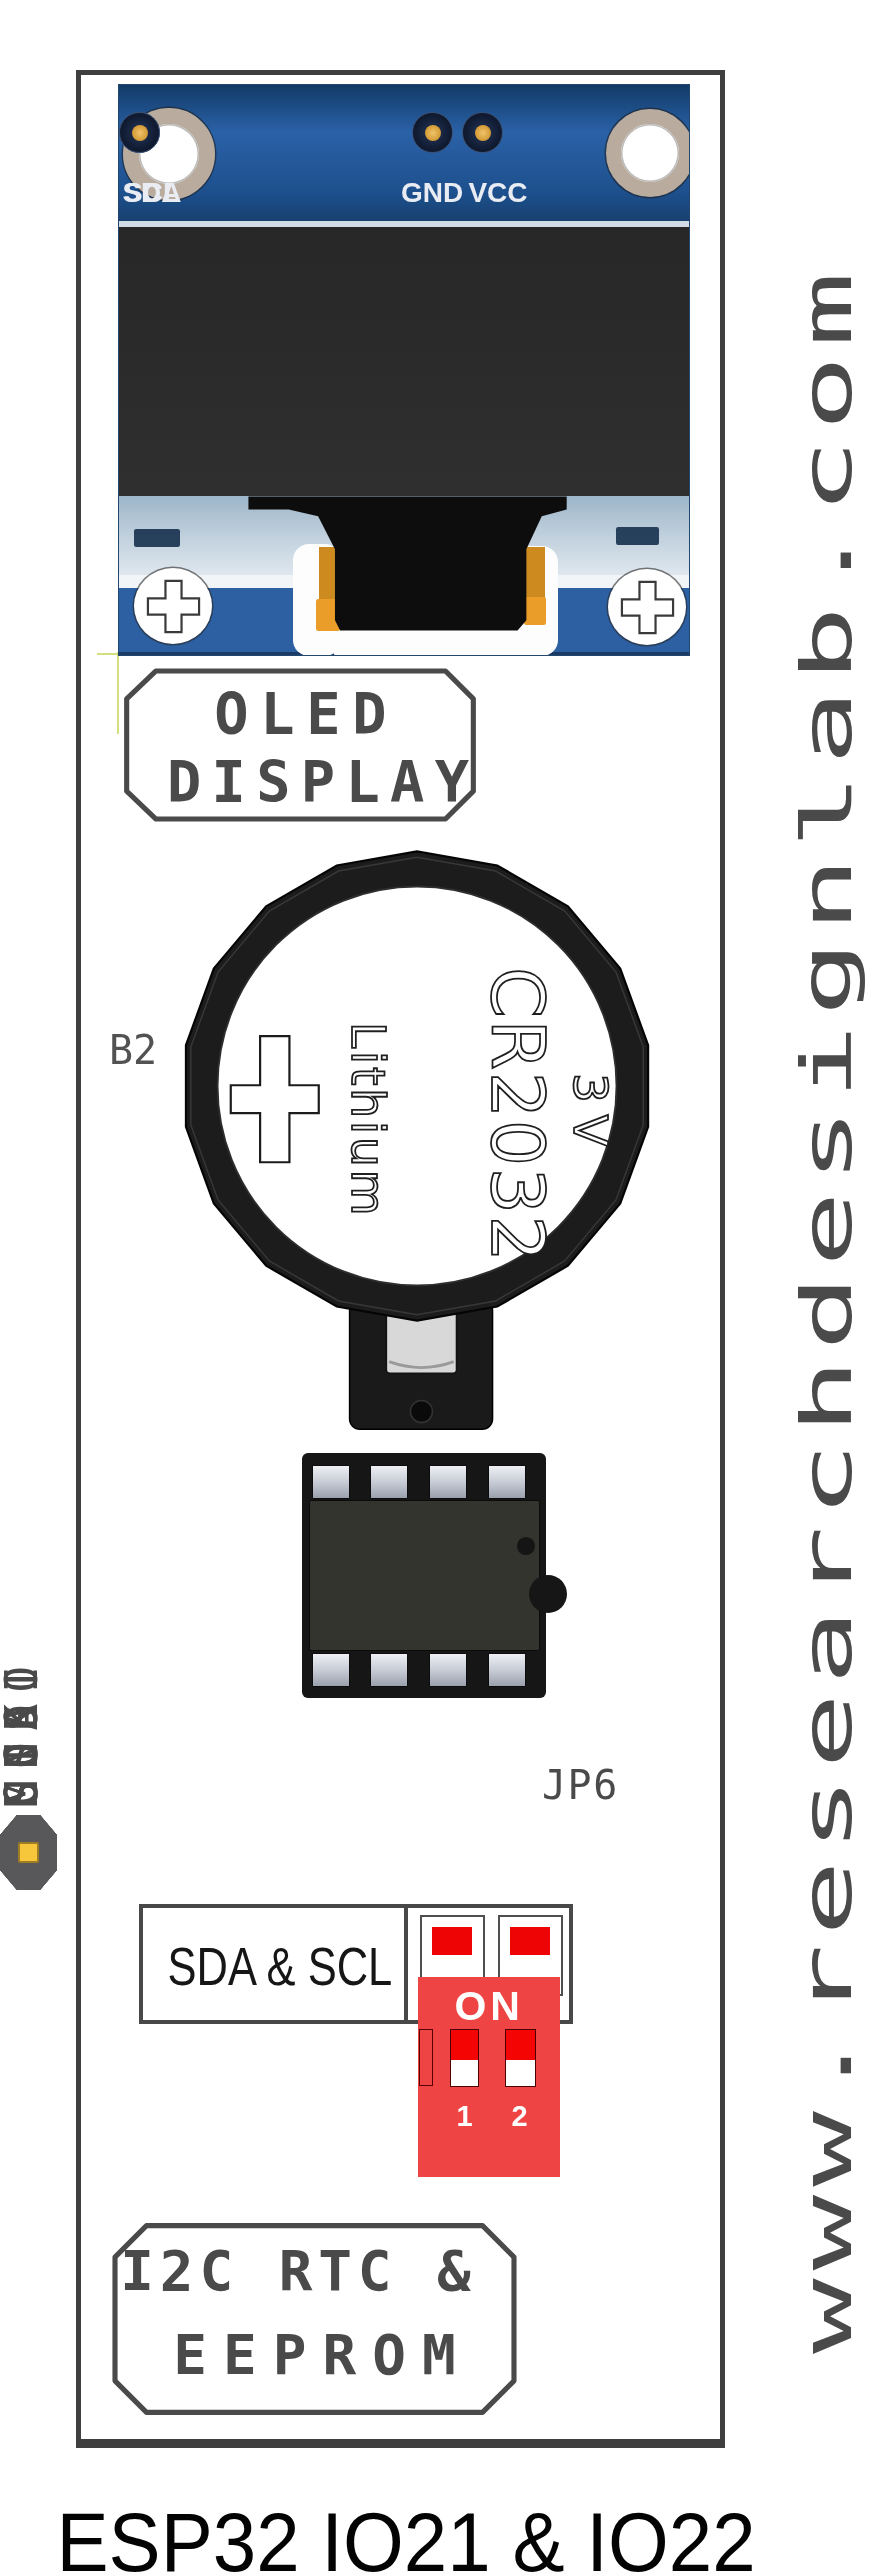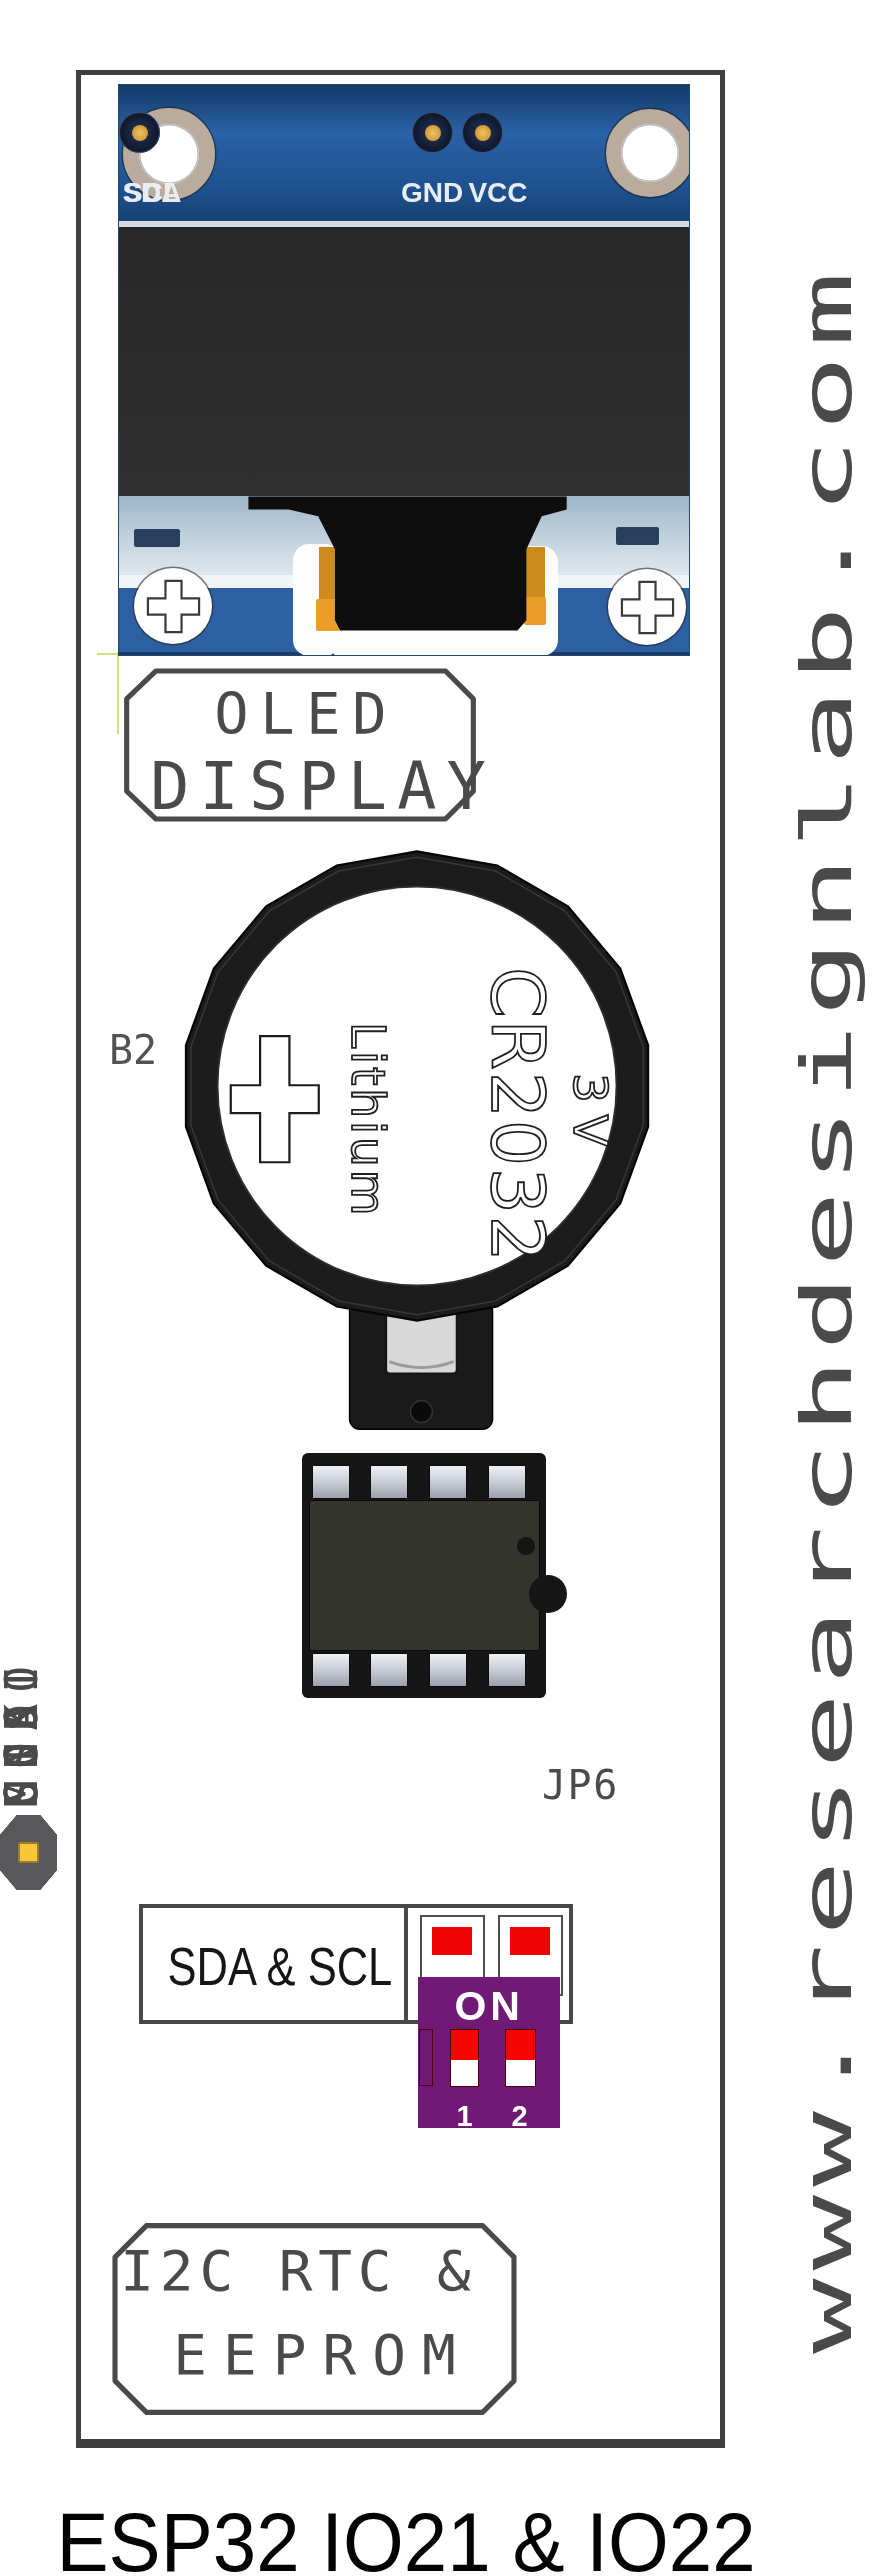--- a/index.html
+++ b/index.html
@@ -60,23 +60,23 @@
   #ft-lb{left:197px;top:514px;width:23.5px;height:32px;}
   #ft-rb{left:405px;top:512px;width:22px;height:28px;}
   #flex-svg{position:absolute;left:0;top:0;}
   .screw{position:absolute;width:78px;height:76px;border-radius:50%;background:#fff;
          box-shadow:0 0 0 1.5px rgba(40,40,40,.6);display:flex;align-items:center;justify-content:center;}
   #screw-l{left:15.4px;top:483px;}
   #screw-r{left:489px;top:484px;}
 
   
   #oledlbl-svg{left:123px;top:667px;}
-  .lbltxt{color:#4a4a4a;font-weight:normal;text-align:center;white-space:nowrap;}
+  .lbltxt{color:#4a4a4a;font-weight:bold;text-align:center;white-space:nowrap;}
   #oledlbl-1{left:126px;top:681px;width:349px;font-size:57px;letter-spacing:11.7px;text-indent:11.7px;}
-  #oledlbl-2{left:126px;top:749px;width:384px;font-size:65px;letter-spacing:10.3px;text-indent:10.3px;}
+  #oledlbl-2{left:126px;top:749px;width:384px;font-size:57px;letter-spacing:10.3px;text-indent:10.3px;}
 
   
   #b2{left:109px;top:1027px;font-size:40px;color:#525252;}
   #batt-svg{left:169px;top:844px;}
   .battxt{color:#fff;-webkit-text-stroke:1.8px #1f1f1f;font-family:"DejaVu Sans",sans-serif;
           white-space:nowrap;transform-origin:0 0;transform:rotate(90deg);line-height:1;}
   #t-lith{left:392px;top:1022px;font-size:47px;letter-spacing:2.9px;}
   #t-cr{left:554px;top:967px;font-size:73px;letter-spacing:1.5px;}
   #t-3v{left:614px;top:1073px;font-size:47px;letter-spacing:11.7px;}
 
@@ -112,21 +112,21 @@
   #jdiv{left:404px;top:1904px;width:4.4px;height:120px;background:#484848;}
   #jtext{left:144px;top:1936px;width:262px;text-align:center;font-family:"Liberation Sans",sans-serif;
          font-size:53px;color:#161616;transform:scaleX(.82);transform-origin:center;white-space:nowrap;}
   .swsym{position:absolute;top:1915px;width:65px;height:81px;border:2.9px solid #4f4f4f;background:#fff;box-sizing:border-box;}
   #sw1{left:420px}#sw2{left:498px}
   .swsym i{position:absolute;left:9.5px;top:9.5px;width:40px;height:28px;background:#ee0404;display:block;}
   .swnum{position:absolute;top:1995px;width:29px;text-align:center;font-size:31px;color:#4a4a4a;}
   #swn1{left:437px}#swn2{left:516px}
 
   
-  #dip{left:418px;top:1977px;width:142px;height:151px;background:#701a75;}
+  #dip{left:418px;top:1977px;width:142px;height:200px;background:#ef4444;}
   #dip-on{position:absolute;left:0;top:5.9px;width:142px;text-align:center;color:#fff;
           font-family:"Liberation Sans",sans-serif;font-weight:bold;font-size:41px;letter-spacing:3.7px;}
   .dslot{position:absolute;top:52px;height:58px;border:1.5px solid #4a0000;box-sizing:border-box;
          background:linear-gradient(180deg,#f40402 0 54%,#ffffff 54% 100%);}
   #ds1{left:32px;width:29px}#ds2{left:87px;width:31px}
   #dnotch{position:absolute;left:0.7px;top:52px;width:14.7px;height:57px;border:1.5px solid #5a0000;box-sizing:border-box;}
   .dnum{position:absolute;top:123px;width:29px;text-align:center;color:#fff;
         font-family:"Liberation Sans",sans-serif;font-weight:bold;font-size:29px;}
   #dn1{left:32px}#dn2{left:87px}
 

